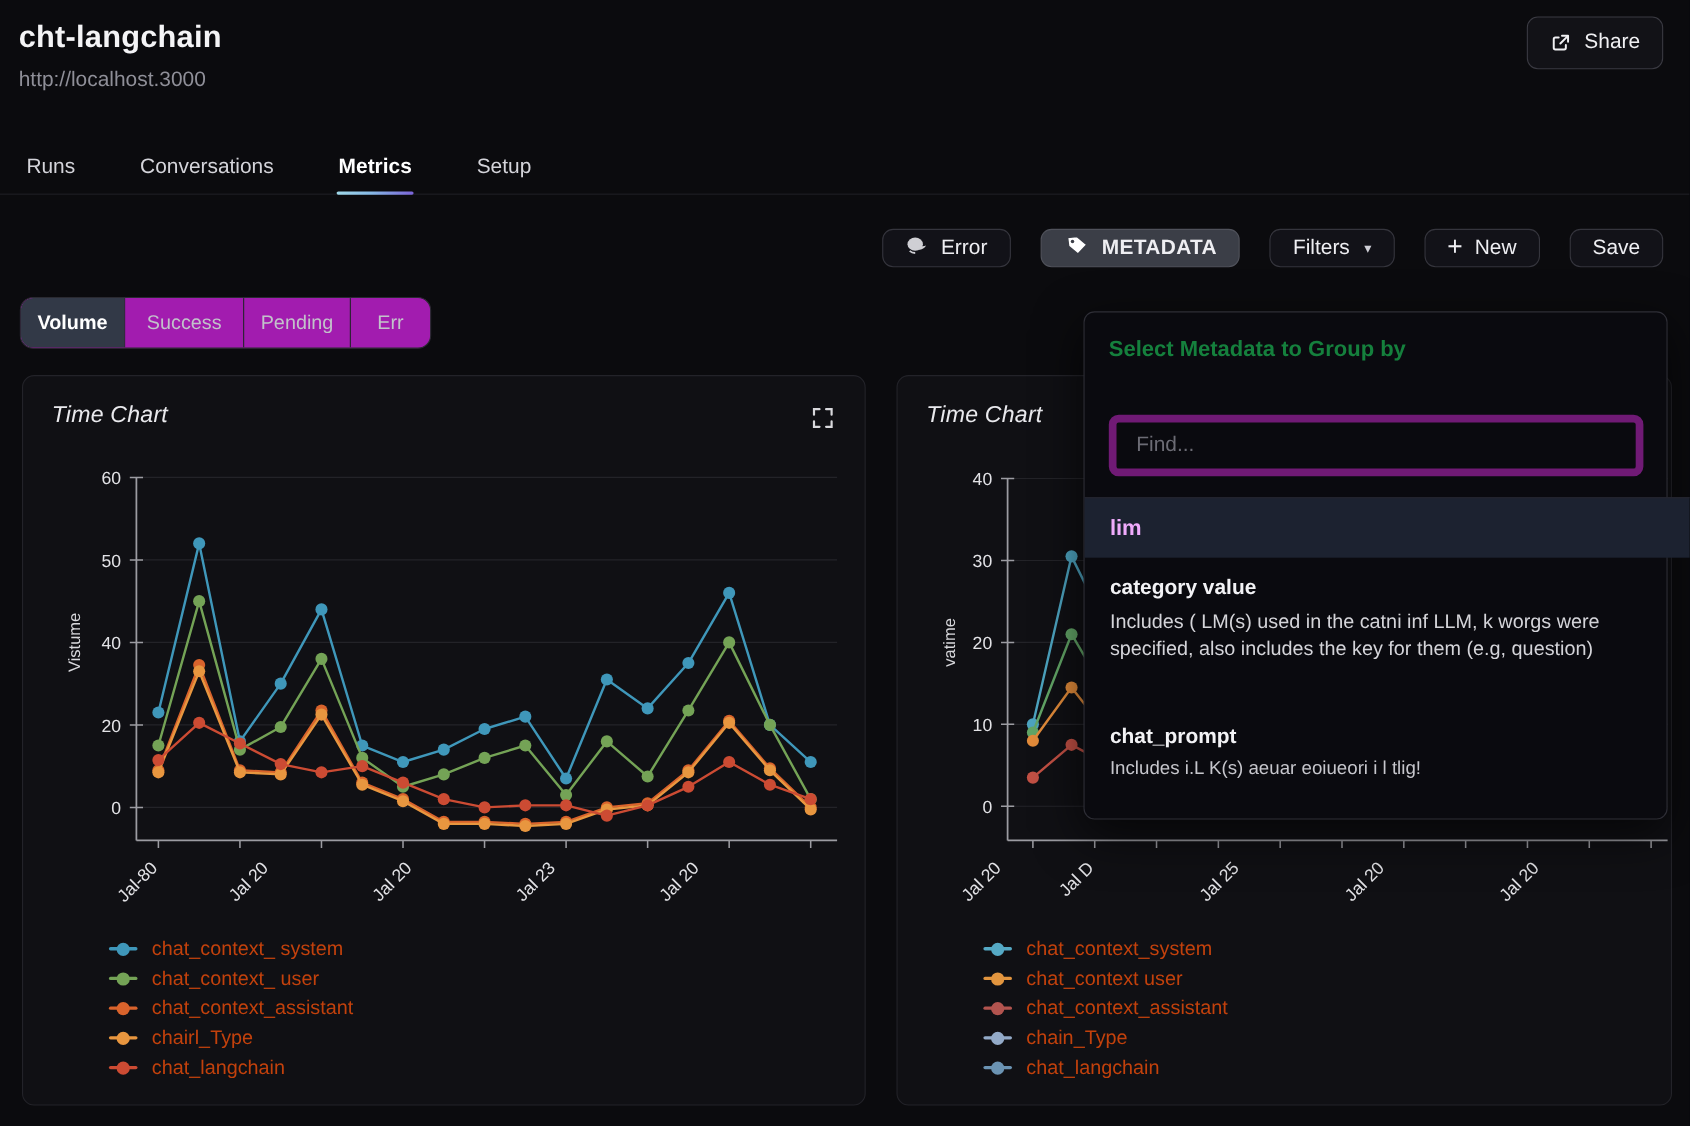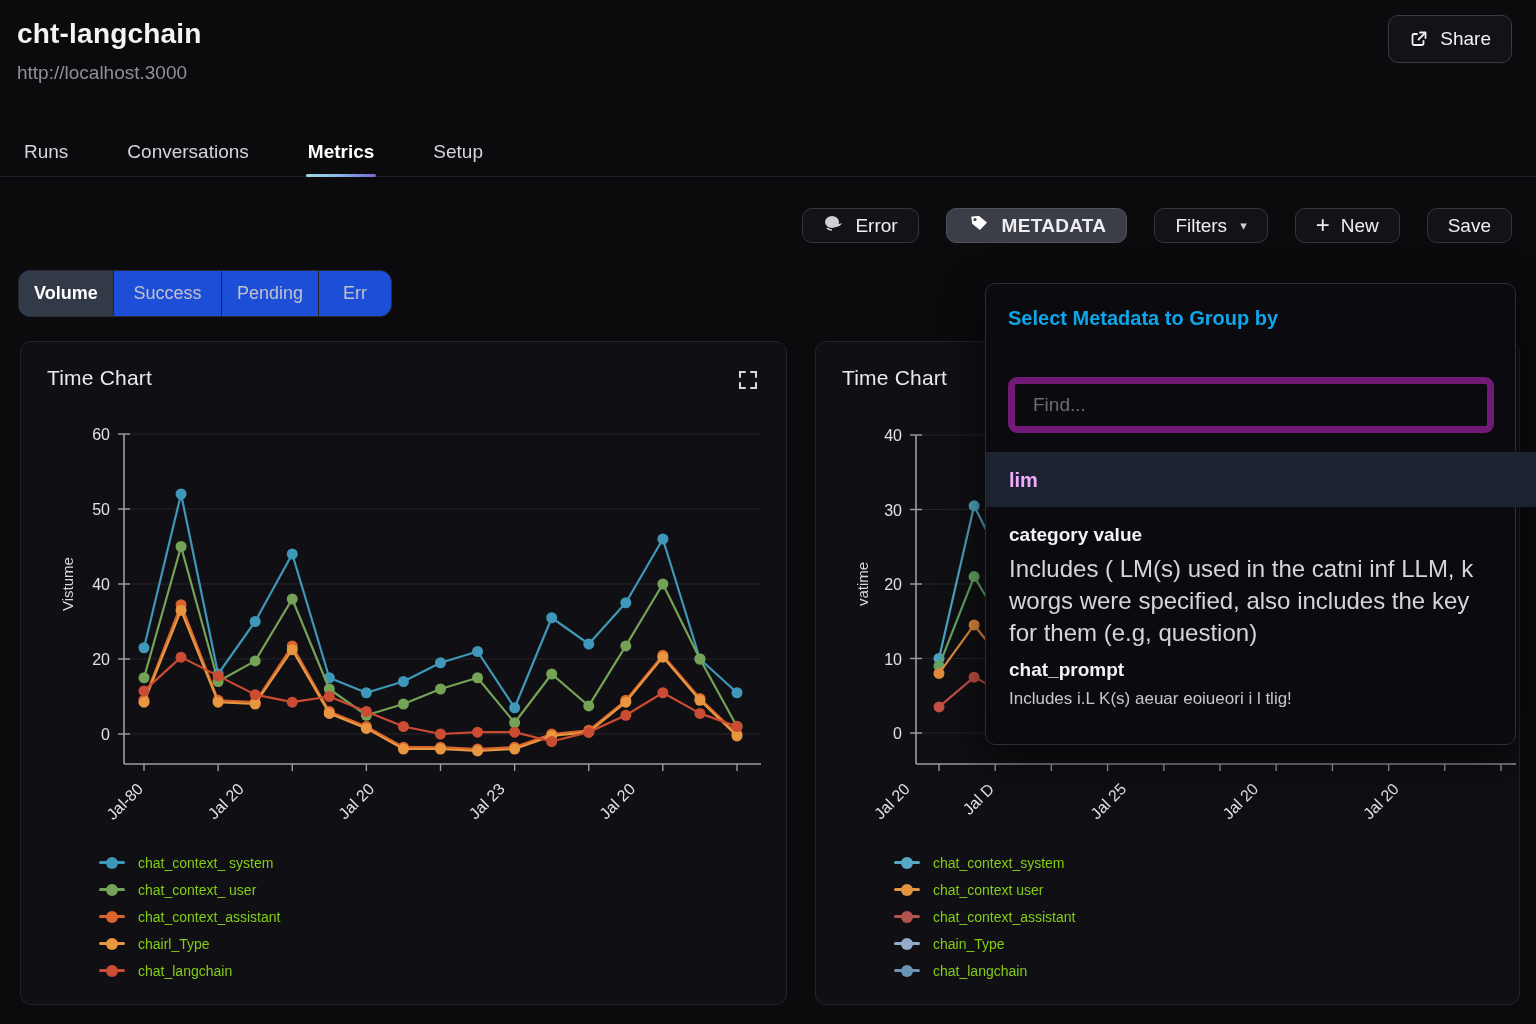--- a/index.html
+++ b/index.html
@@ -26,55 +26,55 @@
   
   .toolbar { position:absolute; top:208px; right:24px; display:flex; gap:27px; }
   .tb-btn { height:35px; display:flex; align-items:center; gap:11px; padding:0 20px;
             background:#121218; border:1px solid #35353d; border-radius:10px;
             font-size:19px; color:#eeeef2; cursor:pointer; white-space:nowrap; }
   .tb-btn.metadata { background:#3b3e47; border-color:#50525b; font-weight:bold; letter-spacing:.3px; }
   .tb-caret { font-size:13px; color:#cfcfd6; margin-left:2px; }
   .tb-plus { font-size:24px; font-weight:300; line-height:1; margin-top:-2px; }
 
   
-  .segs { position:absolute; left:18px; top:270px; width:374px; height:47px; background:#1d4ed8;
+  .segs { position:absolute; left:18px; top:270px; width:374px; height:47px; background:#a21caf;
           border:1px solid #2a2a31; border-radius:12px; display:flex; overflow:hidden; }
   .seg { display:flex; align-items:center; justify-content:center; font-size:18px; color:#c2c2ca;
          cursor:pointer; border-right:1px solid #24242b; }
   .seg:last-child { border-right:none; }
   .seg.active { background:#323947; color:#ffffff; font-weight:bold; border-radius:11px 0 0 11px; }
 
   
   .card { position:absolute; background:#101014; border:1px solid #232329; border-radius:11px; }
   .card.left  { left:20px;  top:341px; width:767px; height:664px; }
   .card.right { left:815px; top:341px; width:705px; height:664px; }
-  .card-title { position:absolute; left:26px; top:24px; font-size:21px; color:#e9e9ed; letter-spacing:.2px; }
+  .card-title { position:absolute; left:26px; top:24px; font-size:21px; color:#e9e9ed; letter-spacing:.2px;font-style:italic; }
   .fs-btn { position:absolute; right:26px; top:26px; width:24px; height:24px; cursor:pointer; }
   .chart-svg { position:absolute; left:0; top:70px; }
   .legend { position:absolute; left:78px; top:512px; display:flex; flex-direction:column; gap:10px; }
   .leg-row { display:flex; align-items:center; gap:13px; height:17px; cursor:pointer; }
   .leg-swatch { width:26px; height:3px; border-radius:2px; position:relative; }
   .leg-swatch::after { content:''; position:absolute; left:7px; top:-4.5px; width:12px; height:12px; border-radius:50%; background:inherit; }
-  .leg-label { font-size:14px; color:#84cc16; }
+  .leg-label { font-size:18px; color:#c2410c; }
 
   
   .panel { position:absolute; left:985px; top:283px; width:531px; height:462px; background:#0a0a0f;
            border:1px solid #2e2e36; border-radius:10px; z-index:10; box-shadow:0 14px 44px rgba(0,0,0,.65); }
   .panel-title { position:absolute; left:22px; top:18px; width:330px; font-size:20px; font-weight:bold;
-                 color:#0ea5e9; line-height:1.65; }
+                 color:#15803d; line-height:1.65; }
   .find-input { position:absolute; left:22px; top:93px; width:486px; height:56px; background:transparent;
                 border:7px solid #701a75; border-radius:9px; padding:0 18px; font-size:19px; color:#e8e8ec;
                 font-family:"Liberation Sans", sans-serif; outline:none; }
   .find-input::placeholder { color:#6c6c75; }
   .panel-hl-row { position:absolute; left:0; top:168px; width:553px; height:55px; background:#1c2230;
                   border-top:1px solid #262630; display:flex; align-items:center; padding-left:23px;
                   font-size:20px; font-weight:bold; color:#f0abfc; cursor:pointer; }
   .panel-item { position:absolute; left:23px; width:480px; cursor:pointer; }
   .pi-name { font-size:19px; font-weight:bold; color:#f2f2f5; margin-bottom:7px; }
-  .pi-desc { font-size:24px; color:#d4d4d9; line-height:1.34; }
+  .pi-desc { font-size:18px; color:#d4d4d9; line-height:1.34; }
   .pi-desc.garbled { color:#c6c6cc; font-size:17px; }
 
   .grid-line { stroke:#232328; stroke-width:1; }
   .axis-line { stroke:#9c9ca2; stroke-width:1.6; }
   .tick-mark { stroke:#9c9ca2; stroke-width:1.4; }
   .tick-text { fill:#e2e2e6; font-size:16px; font-family:"Liberation Sans",sans-serif; }
   .axis-label { fill:#d8d8dc; font-size:15px; font-family:"Liberation Sans",sans-serif; }
 </style>
 </head>
 <body>

